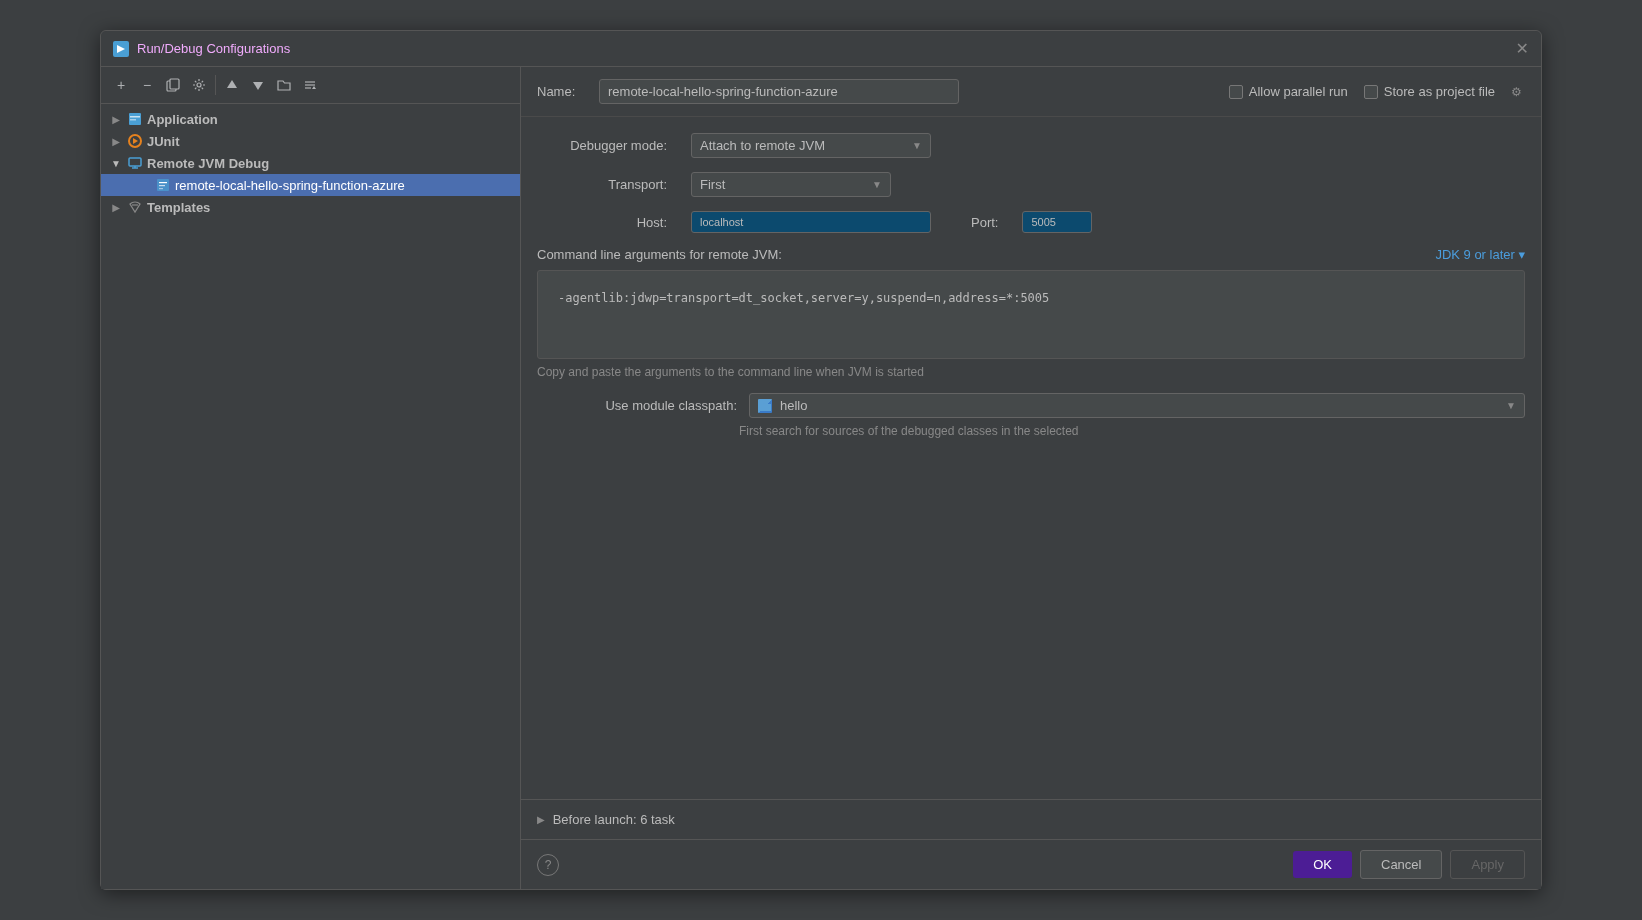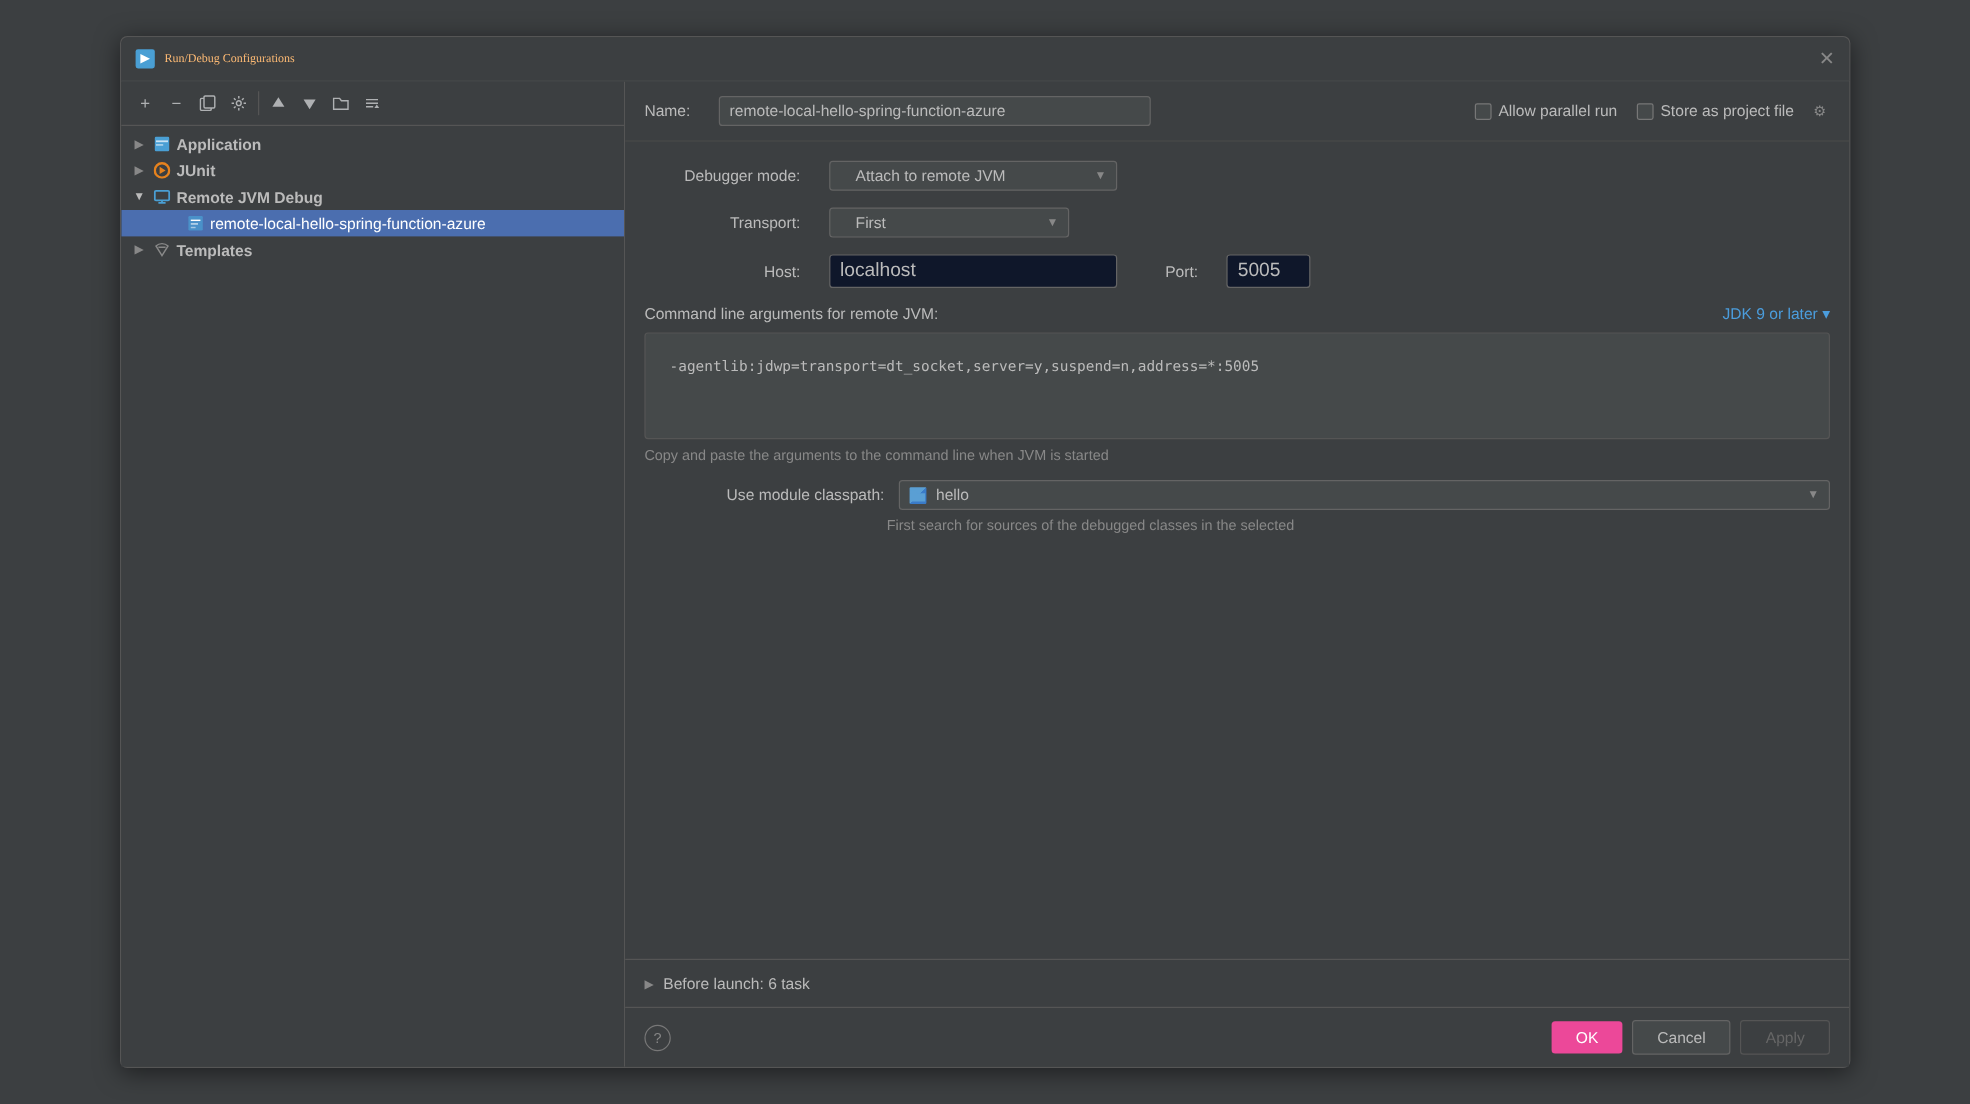--- a/index.html
+++ b/index.html
@@ -33,24 +33,23 @@
       gap: 8px;
     }
     .title-bar-icon {
       width: 16px; height: 16px;
       background: #4a9fd4;
       border-radius: 2px;
       display: flex; align-items: center; justify-content: center;
       font-size: 10px; color: white; font-weight: bold;
     }
     .title-bar-text {
-      font-size: 10px;
-      color: #fdba74;
+      font-size: 13px;
+      color: #f0abfc;
       flex: 1;
-      font-family: Liberation Serif, serif;
     }
     .title-bar-close {
       cursor: pointer;
       color: #888;
       font-size: 16px;
     }
     .main-content {
       display: flex;
       flex: 1;
       overflow: hidden;
@@ -200,29 +199,29 @@
       display: flex;
       align-items: center;
       padding: 4px 8px;
       background: #45494a;
       border: 1px solid #646464;
       border-radius: 3px;
       cursor: pointer;
       gap: 8px;
       min-width: 200px;
     }
-    .select-box-text { flex: 1; color: #bbbbbb; margin-left: 13px; }
+    .select-box-text { flex: 1; color: #bbbbbb; }
     .select-arrow { color: #888; font-size: 10px; }
     .text-input {
       padding: 4px 8px;
-      background: #0f172a;
+      background: #0c4a6e;
       border: 1px solid #646464;
       border-radius: 3px;
       color: #bbbbbb;
-      font-size: 16px;
+      font-size: 11px;
     }
     .port-input { width: 70px; }
     .host-input { width: 240px; }
     .jvm-args-label {
       color: #bbbbbb;
       margin-bottom: 6px;
       display: flex;
       align-items: center;
       justify-content: space-between;
     }
@@ -310,21 +309,21 @@
     }
     .spacer { flex: 1; }
     .btn {
       padding: 6px 20px;
       border-radius: 3px;
       cursor: pointer;
       font-size: 13px;
       border: none;
     }
     .btn-primary {
-      background: #ec4899;
+      background: #4c1d95;
       color: #ffffff;
     }
     .btn-secondary {
       background: #45494a;
       color: #bbbbbb;
       border: 1px solid #646464;
     }
     .btn-disabled {
       background: #3c3f41;
       color: #666;

